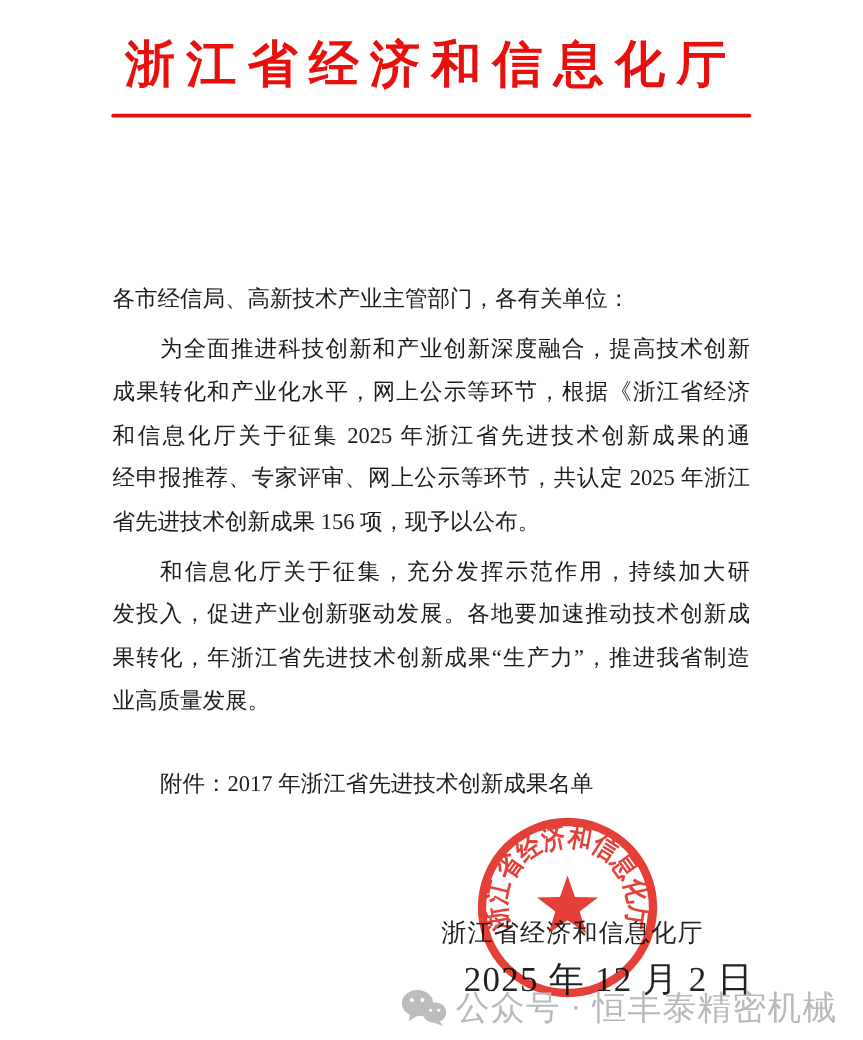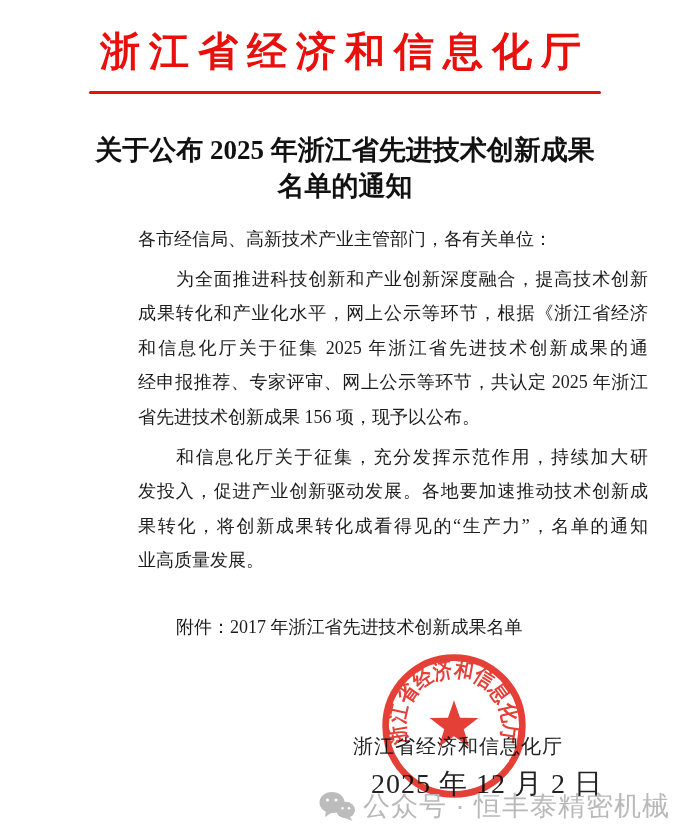--- a/index.html
+++ b/index.html
@@ -27,21 +27,21 @@
 
   .doc-title {
     position: absolute; top: 132px; left: 45px; right: 45px;
     text-align: center;
     font-size: 27px; font-weight: bold; line-height: 36px;
     color: #111;
   }
 
   .body-text {
     position: absolute; top: 222px; left: 90px; width: 510px;
-    font-size: 18px; line-height: 34.6px; margin-left: 48px;
+    font-size: 18px; line-height: 34.6px;
   }
   .line { height: 34.6px; overflow: hidden; }
   .line.fill { text-align: justify; text-align-last: justify; }
   .line.indent { text-indent: 38px; }
   .para { margin-top: 5px; }
   .attachment-line { margin-top: 32px; }
 
   .signature-agency {
     position: absolute; top: 733px; left: 353px;
     font-size: 20px; letter-spacing: 1px; color: #222;
@@ -62,52 +62,48 @@
   }
   .seal text {
     font-family: "Liberation Serif", "DejaVu Serif", serif;
     font-weight: bold;
   }
 
   .watermark {
     position: absolute; top: 788px; right: 20px;
     display: flex; align-items: center; gap: 7px;
     color: #b9b9b9;
-    font-family: Liberation Sans, sans-serif;
+    font-family: Liberation Serif, serif;
     font-size: 27px; letter-spacing: 1px;
     white-space: nowrap;
   }
 </style>
 </head>
 <body>
 
 <div class="page">
 
   <div class="agency-header">浙江省经济和信息化厅</div>
   <div class="red-rule"></div>
 
-  <div class="doc-title">
-    <div>关于公布 2025 年浙江省先进技术创新成果</div>
-    <div>名单的通知</div>
-  </div>
 
   <div class="body-text">
     <div class="line">各市经信局、高新技术产业主管部门，各有关单位：</div>
     <div id="paragraphs">
         <div class="para">
           <div class="line fill indent">为全面推进科技创新和产业创新深度融合，提高技术创新</div>
           <div class="line fill">成果转化和产业化水平，网上公示等环节，根据《浙江省经济</div>
           <div class="line fill">和信息化厅关于征集 2025 年浙江省先进技术创新成果的通知》，</div>
           <div class="line fill">经申报推荐、专家评审、网上公示等环节，共认定 2025 年浙江</div>
           <div class="line">省先进技术创新成果 156 项，现予以公布。</div>
         </div>
         <div class="para">
           <div class="line fill indent">和信息化厅关于征集，充分发挥示范作用，持续加大研</div>
           <div class="line fill">发投入，促进产业创新驱动发展。各地要加速推动技术创新成</div>
-          <div class="line fill">果转化，将创新成果转化成看得见的“生产力”，名单的通知</div>
+          <div class="line fill">果转化，年浙江省先进技术创新成果“生产力”，推进我省制造</div>
           <div class="line">业高质量发展。</div>
         </div>
       </div>
     <div class="line indent attachment-line">附件：2017 年浙江省先进技术创新成果名单</div>
   </div>
 
   <div class="signature-agency">浙江省经济和信息化厅</div>
   <div class="signature-date">2025 年 12 月 2 日</div>
 
   <svg class="seal" viewBox="0 0 160 160">

